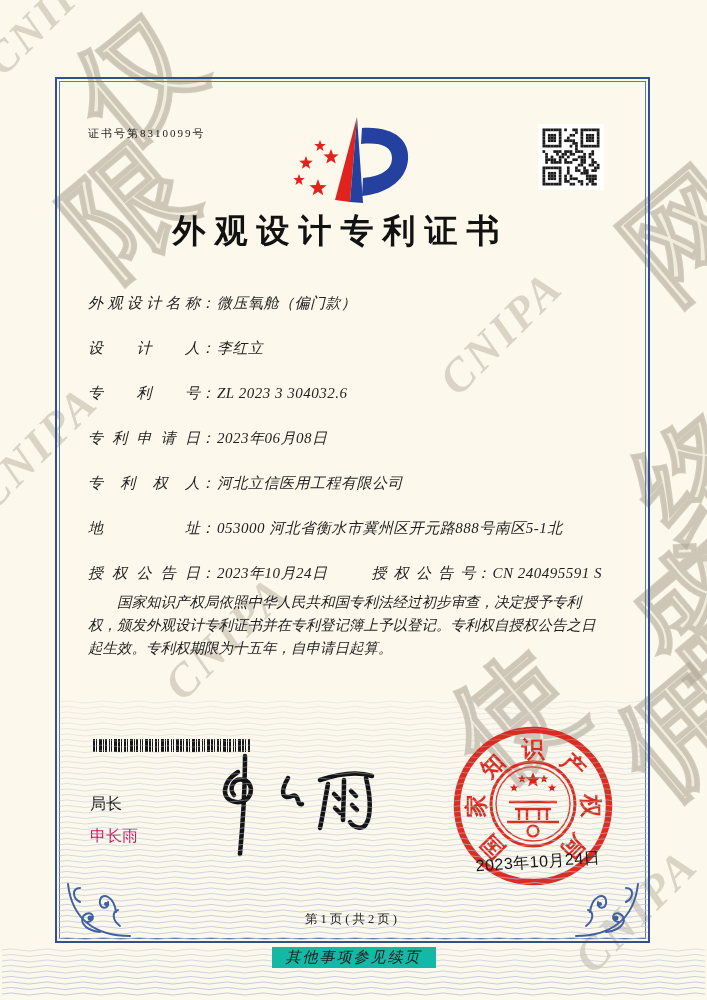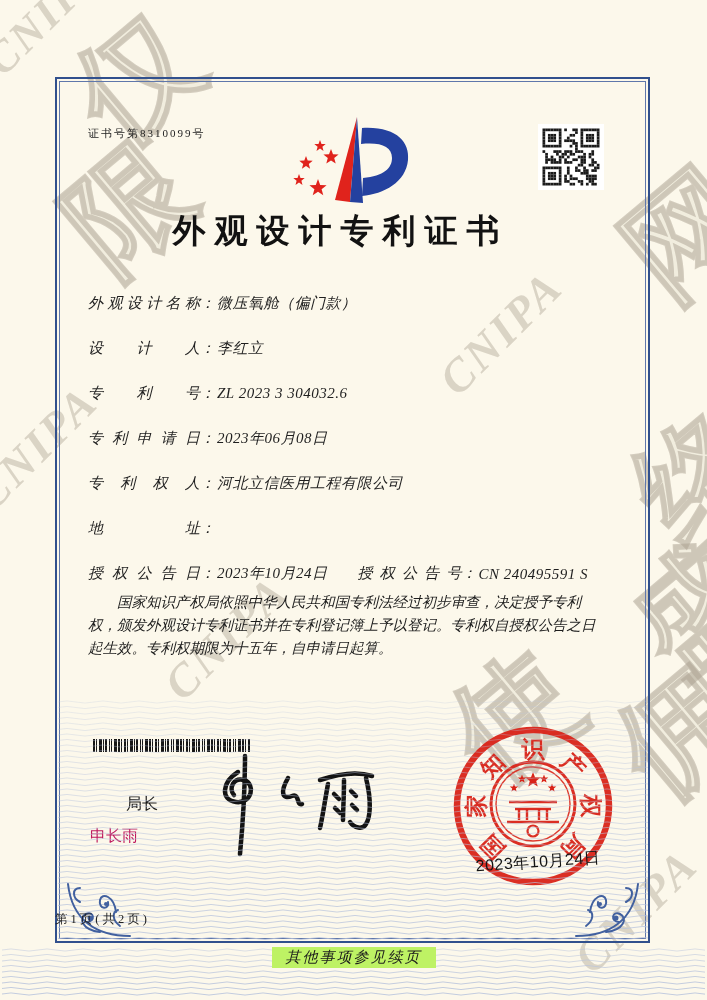--- a/index.html
+++ b/index.html
@@ -30,43 +30,43 @@
 
   .title{position:absolute;left:55px;width:562px;top:209px;text-align:center;
          font-size:33px;font-weight:bold;color:#121212;letter-spacing:9px;text-indent:9px;}
 
   .fields{position:absolute;left:88px;top:294px;width:530px;}
   .field-row{display:flex;align-items:baseline;font-size:15px;color:#1f1f1f;
              height:22px;margin-bottom:23px;font-style:italic;}
   .field-label{display:inline-block;width:112px;text-align:justify;text-align-last:justify;}
   .field-colon{margin:0 2px 0 0;}
   .field-value{letter-spacing:.5px;}
-  .pair2{margin-left:30px;display:flex;align-items:flex-end;}
+  .pair2{margin-left:44px;display:flex;align-items:center;}
   .pair2 .field-label{width:104px;}
 
   .body-text{position:absolute;left:88px;top:591px;width:518px;font-size:14.5px;
              line-height:23px;color:#1c1c1c;font-style:italic;}
   .body-text p{margin:0 0 4px 0;text-indent:2em;}
 
   .waves{position:absolute;z-index:2;pointer-events:none;}
   .barcode{position:absolute;left:93px;top:739px;}
   .signer-title{position:absolute;left:90px;top:794px;font-size:16px;color:#151515;
-                font-family:"Liberation Sans",sans-serif;margin-left:36px;}
+                font-family:"Liberation Sans",sans-serif;}
   .signer-name{position:absolute;left:90px;top:826px;font-size:16px;color:#be185d;
                font-family:"Liberation Sans",sans-serif;}
   .signature{position:absolute;left:198px;top:748px;}
   .seal{position:absolute;left:449px;top:722px;}
   .seal-date{position:absolute;left:462px;top:852px;width:152px;text-align:center;
              font-size:16px;color:#141414;transform:rotate(-4deg);z-index:4;
              font-family:"Liberation Sans",sans-serif;letter-spacing:.5px;}
 
-  .page-number{position:absolute;left:55px;width:595px;top:911px;text-align:left;
+  .page-number{position:absolute;left:55px;width:595px;top:911px;text-align:center;
                font-size:12.5px;letter-spacing:3px;color:#222;z-index:4;}
   .footer-note{position:absolute;left:50%;transform:translateX(-50%);top:947px;
-               font-size:15px;font-style:italic;color:#1c1c1c;background:#bef264;
+               font-size:15px;font-style:italic;color:#1c1c1c;background:#14b8a6;
                padding:1px 14px;z-index:4;letter-spacing:2px;white-space:nowrap;}
   .ornament{position:absolute;z-index:3;}
 </style>
 </head>
 <body>
 
 <div class="page">
 
   <div id="wm-layer">
       <div class="wm script" style="left: -28px; top: -6px; font-size: 44px; transform: rotate(-45deg);">CNIPA</div>
@@ -342,20 +342,21 @@
           <span class="field-value">2023年06月08日</span>
         </div>
         <div class="field-row">
           <span class="field-label">专 利 权 人</span>
           <span class="field-colon">：</span>
           <span class="field-value">河北立信医用工程有限公司</span>
         </div>
         <div class="field-row">
           <span class="field-label">地 址</span>
           <span class="field-colon">：</span>
+          <span class="field-value">053000 河北省衡水市冀州区开元路888号南区5-1北</span>
         </div>
         <div class="field-row">
           <span class="field-label">授权公告日</span>
           <span class="field-colon">：</span>
           <span class="field-value">2023年10月24日</span>
           <span class="pair2">
             <span class="field-label">授权公告号</span>
             <span class="field-colon">：</span>
             <span class="field-value">CN 240495591 S</span>
           </span>

